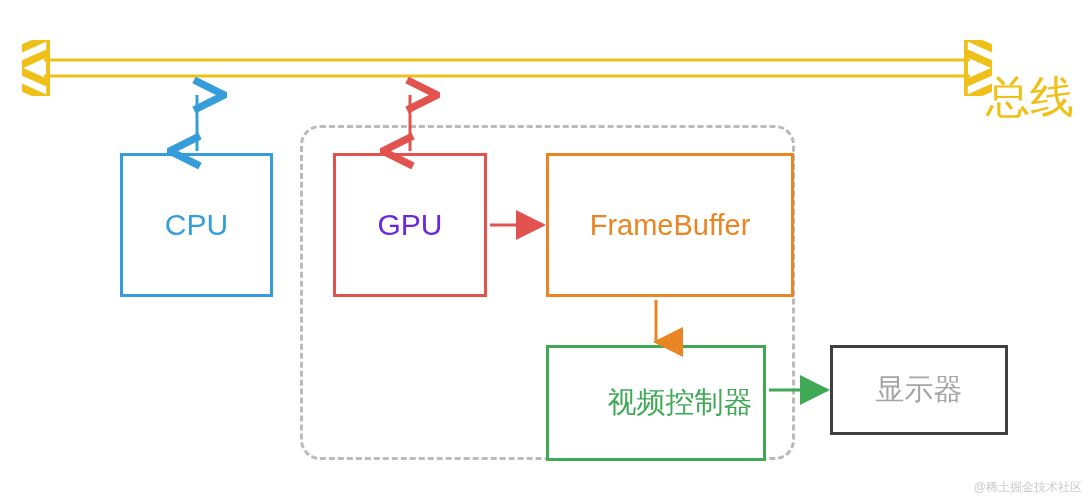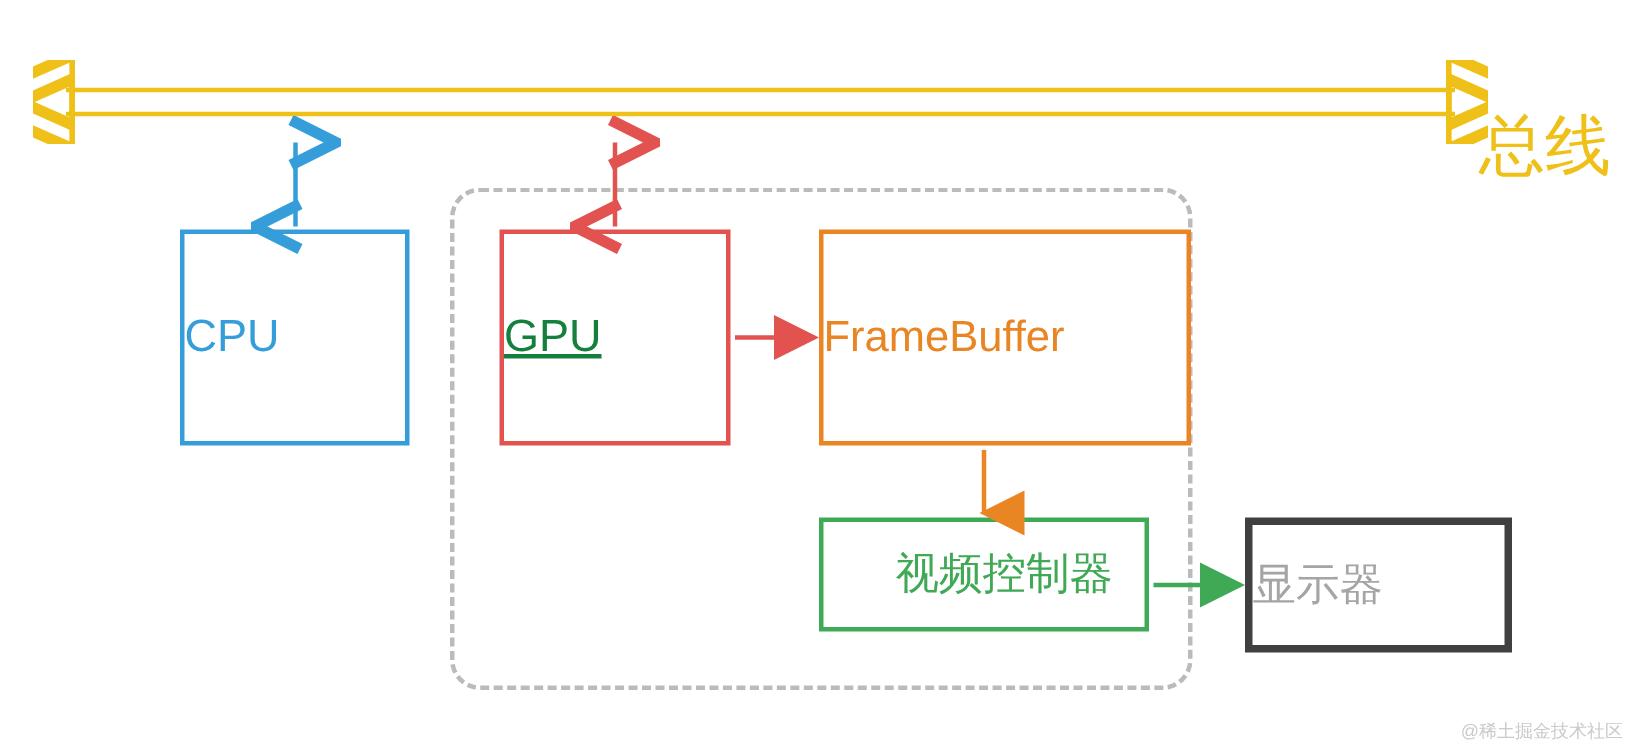--- a/index.html
+++ b/index.html
@@ -24,42 +24,43 @@
       font-size: 44px;
       color: #EFC018;
       font-weight: 400;
       font-family: Liberation Serif, serif;
     }
     .node {
       position: absolute;
       background: #fff;
       display: flex;
       align-items: center;
+      justify-content: center;
       font-size: 30px;
       font-weight: 400;
     }
     .cpu {
       top: 153px; left: 120px; width: 153px; height: 144px;
       border: 3px solid #359EDA; color: #359EDA;
     }
     .gpu {
       top: 153px; left: 333px; width: 154px; height: 144px;
-      border: 3px solid #E2524F; color: #15803d; text-decoration: underline;
+      border: 3px solid #E2524F; color: #6d28d9;
     }
     .fb {
       top: 153px; left: 546px; width: 248px; height: 144px;
       border: 3px solid #E98522; color: #E98522; font-size: 29px;
     }
     .vc {
-      top: 345px; left: 546px; width: 220px; height: 76px;
+      top: 345px; left: 546px; width: 220px; height: 116px;
       border: 3px solid #3FA956; color: #3FA956; font-size: 29px; padding-left: 48px;
     }
     .disp {
       top: 345px; left: 830px; width: 178px; height: 90px;
-      border: 5px solid #404040; color: #A5A5A5; font-size: 29px;
+      border: 3px solid #404040; color: #A5A5A5; font-size: 29px;
     }
     .gpu-group {
       position: absolute;
       top: 125px; left: 300px;
       width: 495px; height: 335px;
       border: 3px dashed #BBBBBB;
       border-radius: 20px;
     }
     .watermark {
       position: absolute;

